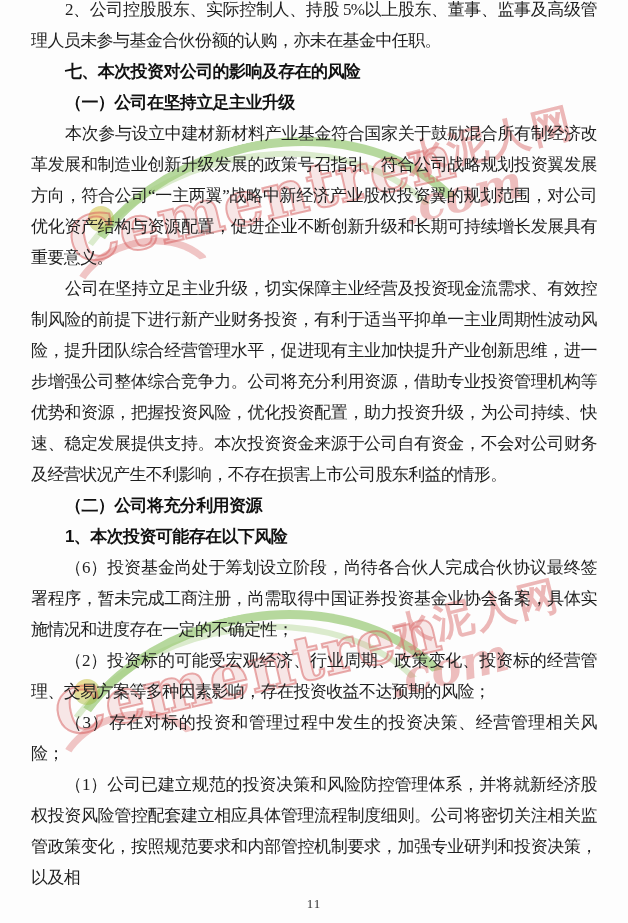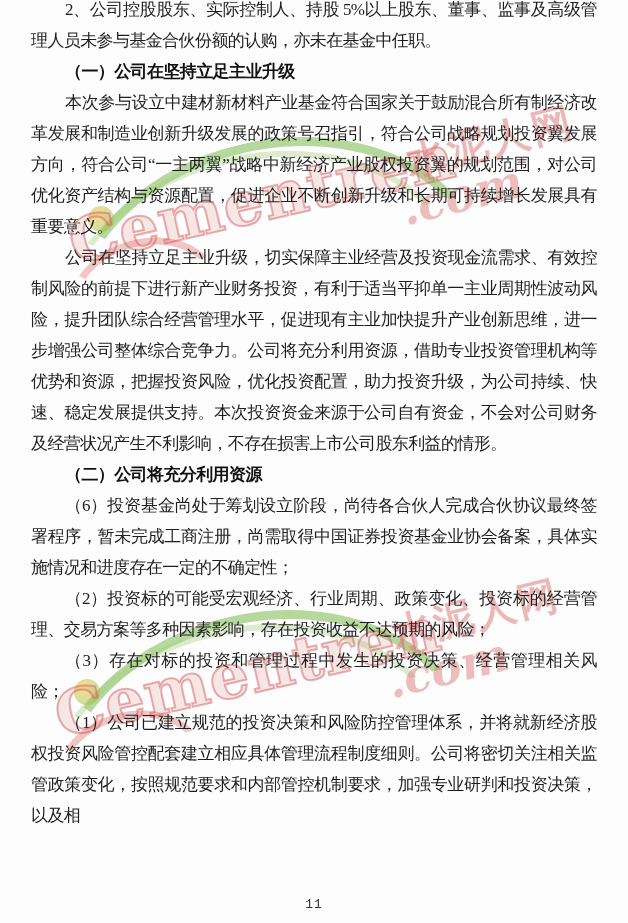--- a/index.html
+++ b/index.html
@@ -31,21 +31,20 @@
   }
   .page-number{
     position:absolute;
     left:0;right:0;
     bottom:11px;
     text-align:center;
     font-size:13px;
     color:#333;
     z-index:1;
     letter-spacing:1px;
-    font-family:Liberation Mono, monospace;
   }
   
   .wm{
     position:absolute;
     width:560px;height:215px;
     z-index:0;
     pointer-events:none;
   }
   .wm1{left:52px;top:112px;}
   .wm2{left:38px;top:585px;}
@@ -131,24 +130,26 @@
     <div class="wm-arc-green2"></div>
     <div class="wm-arc-red"></div>
     <div class="wm-ball"></div>
     <div class="wm-word">Cementren</div>
     <div class="wm-cn">水泥人网</div>
     <div class="wm-com">.com</div>
   </div>
 
   <div class="text-layer">
       <p class="body">2、公司控股股东、实际控制人、持股 5%以上股东、董事、监事及高级管理人员未参与基金合伙份额的认购，亦未在基金中任职。</p>
+      <p class="heading">七、本次投资对公司的影响及存在的风险</p>
       <p class="heading">（一）公司在坚持立足主业升级</p>
       <p class="body">本次参与设立中建材新材料产业基金符合国家关于鼓励混合所有制经济改革发展和制造业创新升级发展的政策号召指引，符合公司战略规划投资翼发展方向，符合公司“一主两翼”战略中新经济产业股权投资翼的规划范围，对公司优化资产结构与资源配置，促进企业不断创新升级和长期可持续增长发展具有重要意义。</p>
       <p class="body">公司在坚持立足主业升级，切实保障主业经营及投资现金流需求、有效控制风险的前提下进行新产业财务投资，有利于适当平抑单一主业周期性波动风险，提升团队综合经营管理水平，促进现有主业加快提升产业创新思维，进一步增强公司整体综合竞争力。公司将充分利用资源，借助专业投资管理机构等优势和资源，把握投资风险，优化投资配置，助力投资升级，为公司持续、快速、稳定发展提供支持。本次投资资金来源于公司自有资金，不会对公司财务及经营状况产生不利影响，不存在损害上市公司股东利益的情形。</p>
       <p class="heading">（二）公司将充分利用资源</p>
+      <p class="heading">1、本次投资可能存在以下风险</p>
       <p class="body">（6）投资基金尚处于筹划设立阶段，尚待各合伙人完成合伙协议最终签署程序，暂未完成工商注册，尚需取得中国证券投资基金业协会备案，具体实施情况和进度存在一定的不确定性；</p>
       <p class="body">（2）投资标的可能受宏观经济、行业周期、政策变化、投资标的经营管理、交易方案等多种因素影响，存在投资收益不达预期的风险；</p>
       <p class="body">（3）存在对标的投资和管理过程中发生的投资决策、经营管理相关风险；</p>
       <p class="body">（1）公司已建立规范的投资决策和风险防控管理体系，并将就新经济股权投资风险管控配套建立相应具体管理流程制度细则。公司将密切关注相关监管政策变化，按照规范要求和内部管控机制要求，加强专业研判和投资决策，以及相</p>
     </div>
 
   <div class="page-number">11</div>
 
 </div>
 

